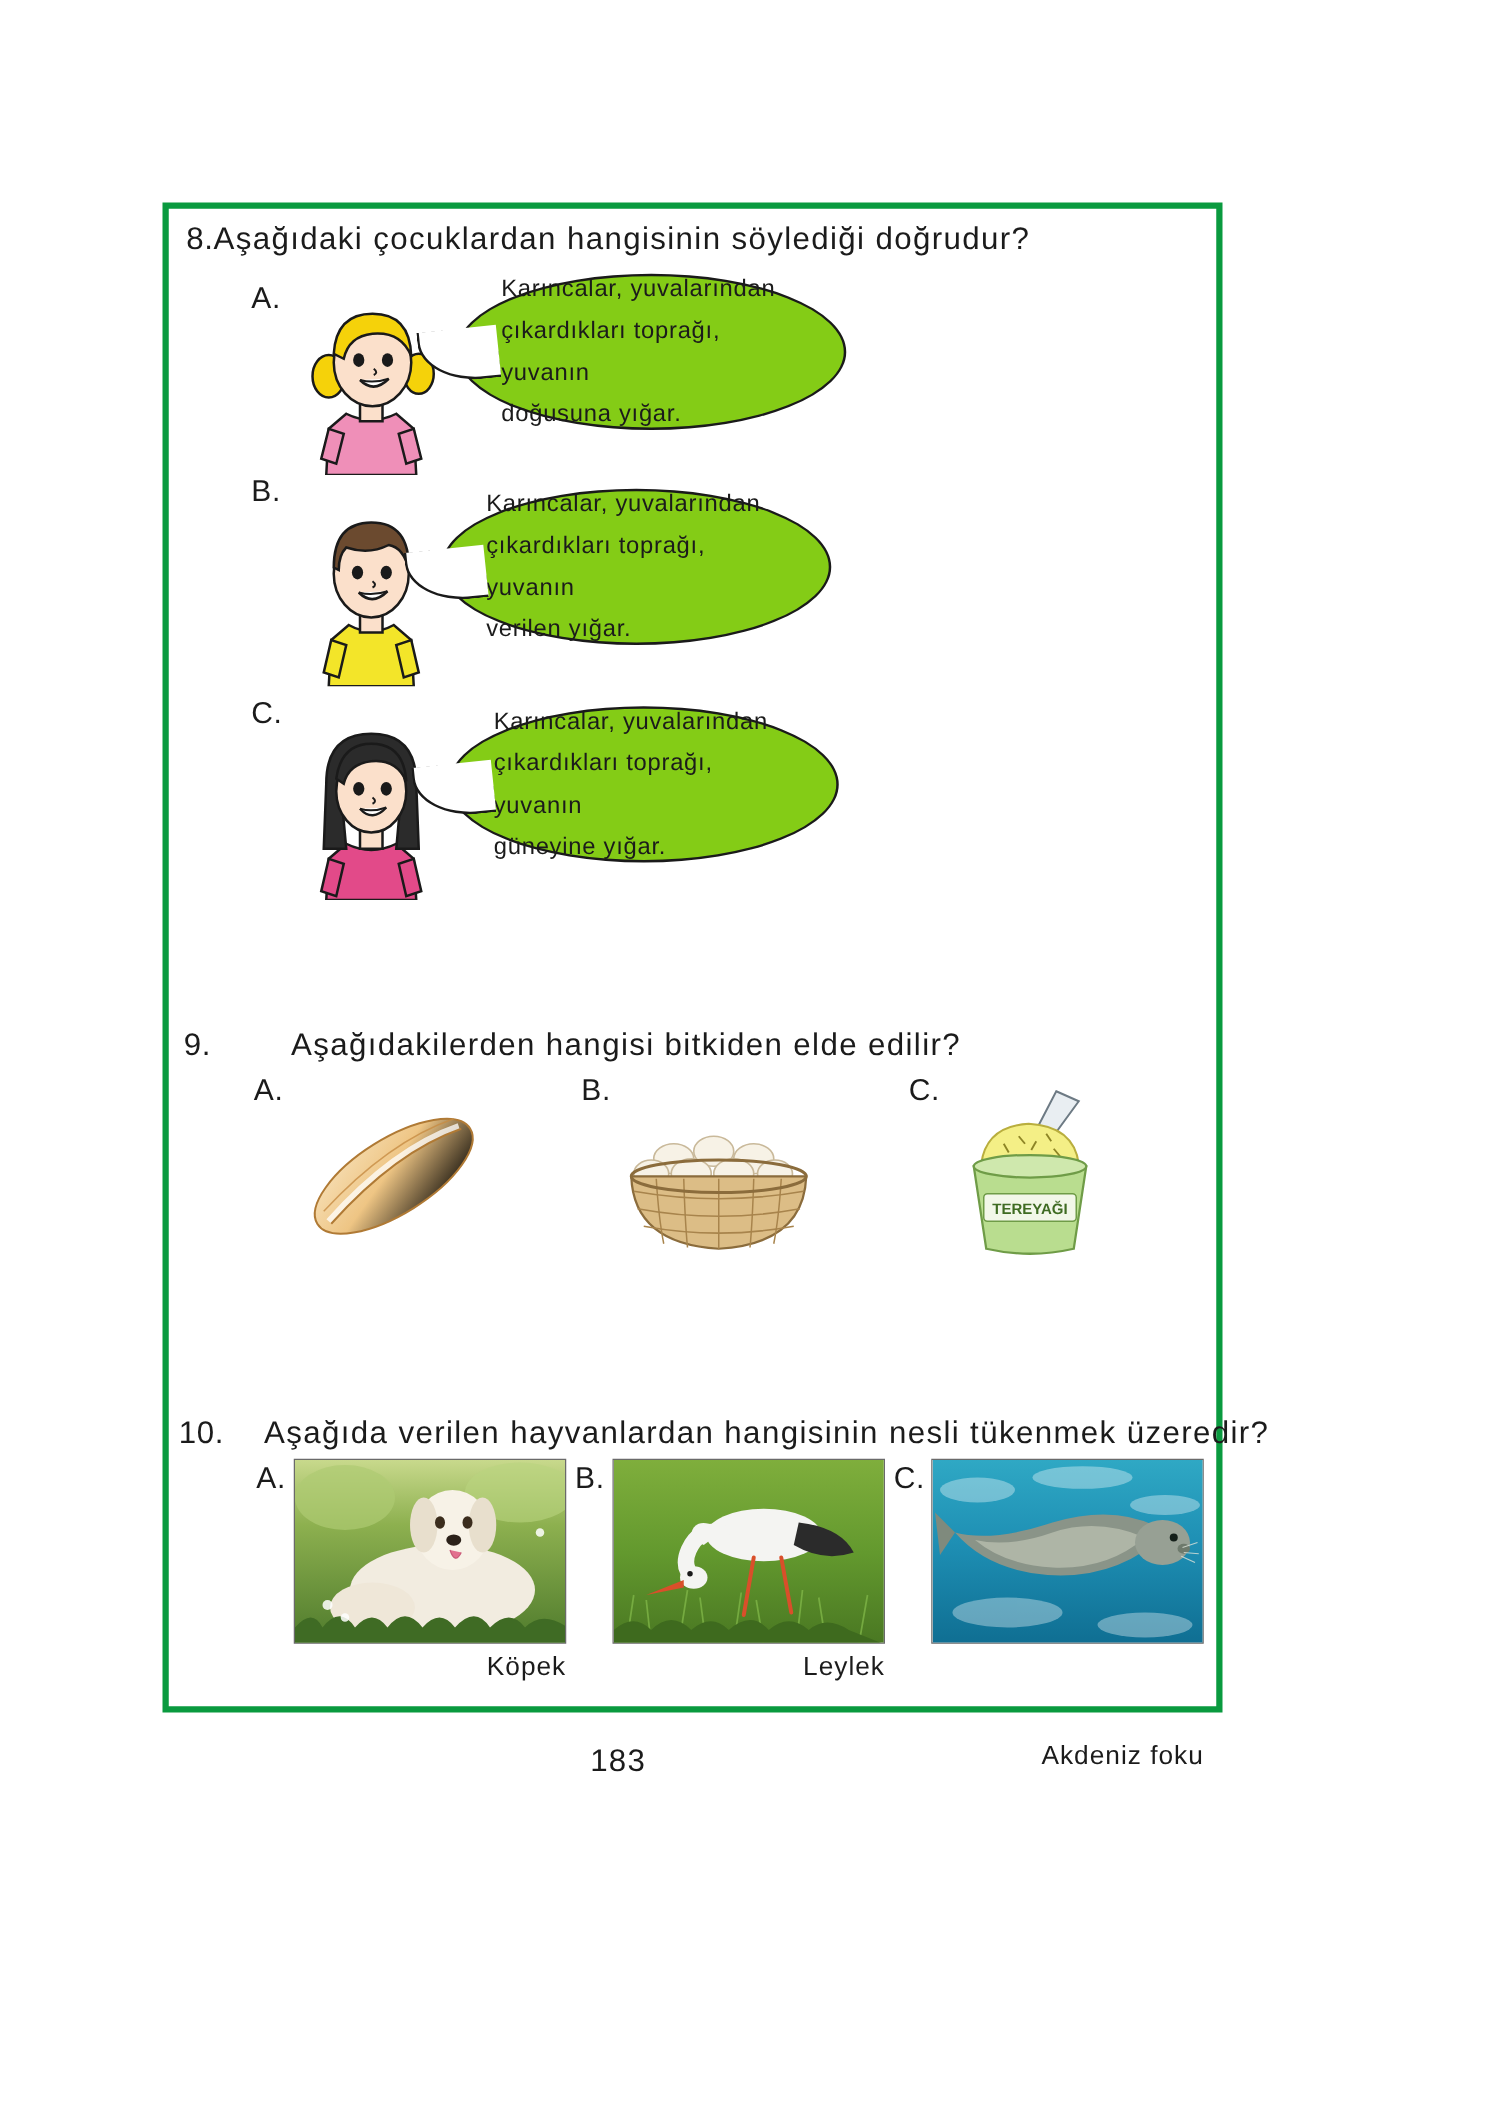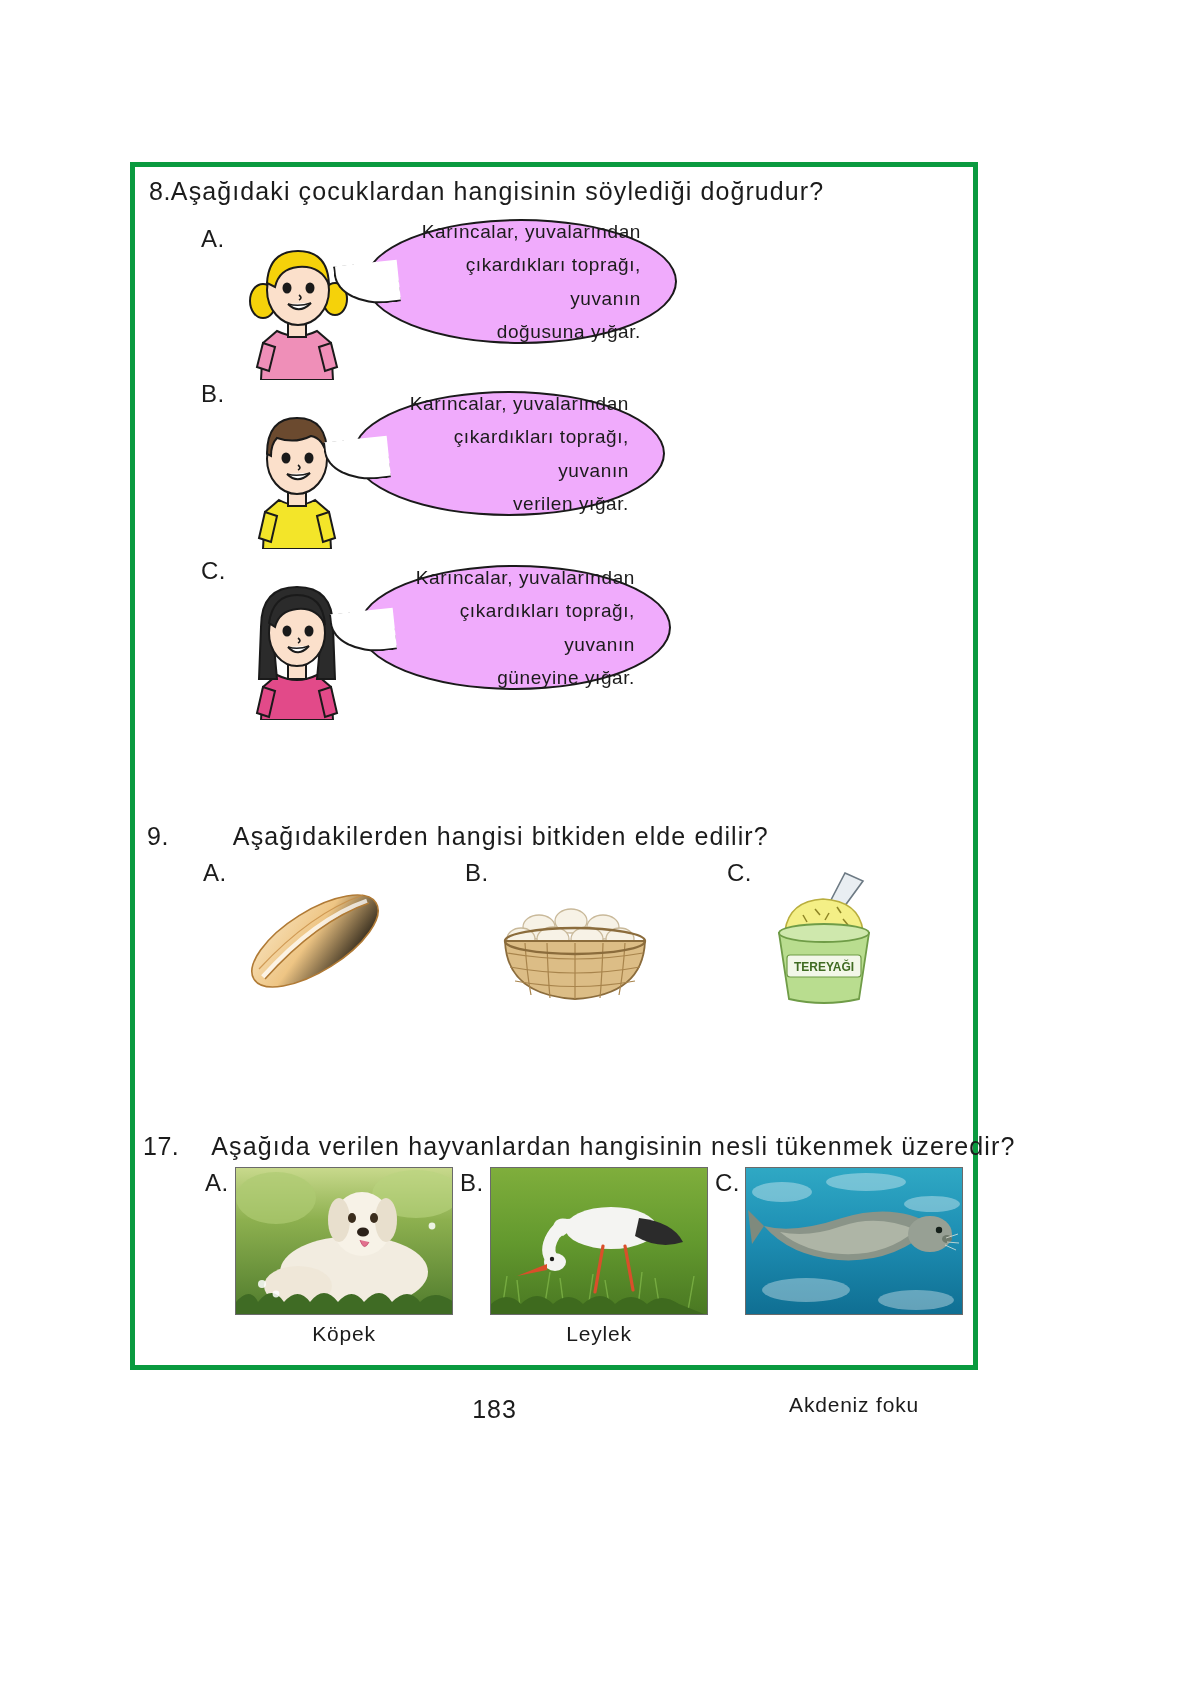--- a/index.html
+++ b/index.html
@@ -56,25 +56,25 @@
     font-size: 24px;
     letter-spacing: .5px;
     color: #1b1b1b;
   }
 
   
   .bubble {
     position: absolute;
     border: 2.5px solid #1a1a1a;
     border-radius: 50%;
-    background: #f0abfc;
+    background: #84cc16;
     display: flex;
     align-items: center;
     justify-content: center;
-    text-align: right;
+    text-align: left;
     box-sizing: border-box;
   }
   .bubble-text {
     font-size: 19px;
     line-height: 1.75;
     letter-spacing: .6px;
     color: #1b1b1b;
     padding: 0 34px;
   }
   .bubble-tail {
@@ -105,21 +105,21 @@
     position: absolute;
     border: 1px solid #6a6a6a;
     box-sizing: border-box;
     overflow: hidden;
   }
   .photo-caption {
     position: absolute;
     font-size: 21px;
     letter-spacing: .8px;
     color: #1b1b1b;
-    text-align: center;
+    text-align: right;
     white-space: nowrap;
   }
 
   .page-number {
     position: absolute;
     top: 1395px;
     left: 0;
     width: 989px;
     text-align: center;
     font-size: 25px;
@@ -306,21 +306,21 @@
 
         <path d="M20 66 L30 132 Q65 140 100 132 L110 66 Z" fill="#b9dd8f" stroke="#6f9c47" stroke-width="1.8"></path>
         <ellipse cx="65" cy="66" rx="45" ry="9" fill="#cfe8ad" stroke="#6f9c47" stroke-width="1.8"></ellipse>
 
         <rect x="28" y="88" width="74" height="22" rx="3" fill="#f2f7e8" stroke="#6f9c47" stroke-width="1.2"></rect>
         <text x="65" y="104" font-family="Liberation Sans, sans-serif" font-size="12" font-weight="bold" fill="#3f6b22" text-anchor="middle">TEREYAĞI</text>
       </svg>
     </div>
 
     <div class="q-row" style="left:8px; top:965px;">
-      <span class="q-num">17.</span>
+      <span class="q-num">10.</span>
       <span class="q-text" style="margin-left:32px;">Aşağıda verilen hayvanlardan hangisinin nesli tükenmek üzeredir?</span>
     </div>
 
     <span class="opt-letter" style="left:70px; top:1002px;">A.</span>
     <span class="opt-letter" style="left:325px; top:1002px;">B.</span>
     <span class="opt-letter" style="left:580px; top:1002px;">C.</span>
 
     <div class="photo" style="left:100px; top:1000px; width:218px; height:148px;">
       <svg viewBox="0 0 218 148" width="218" height="148">
         <defs>

